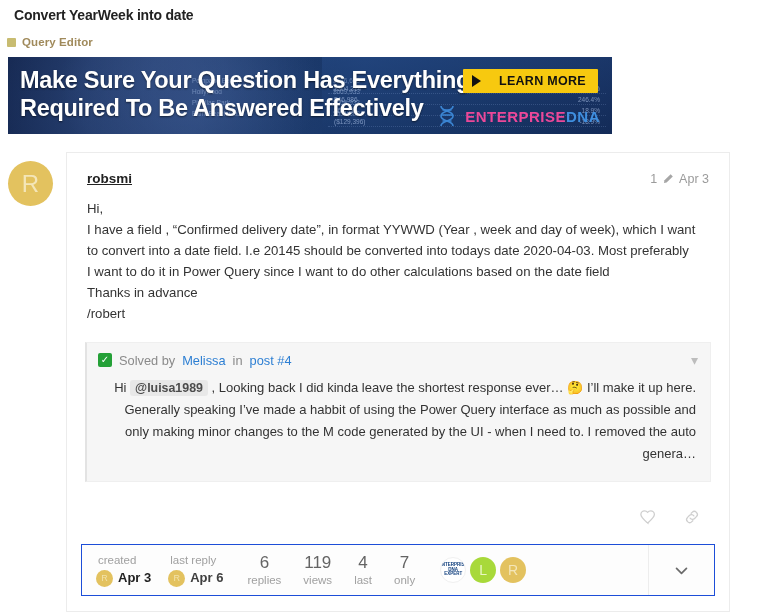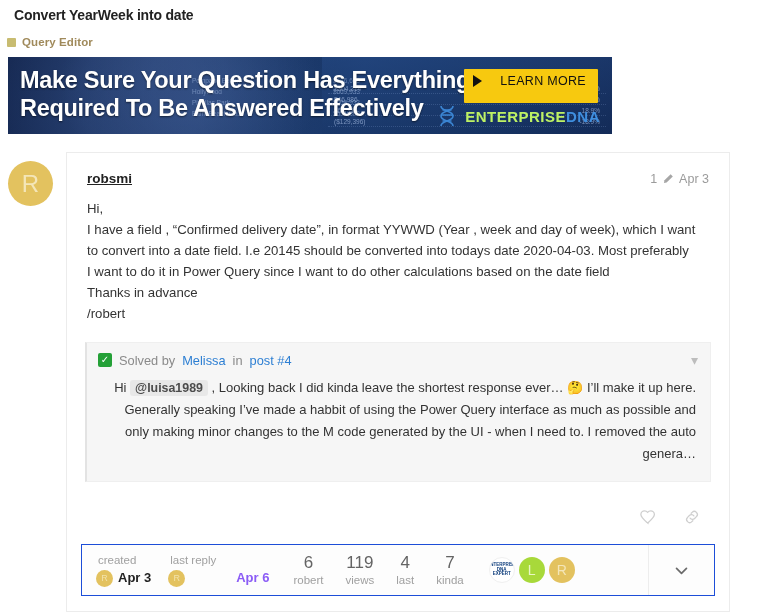--- a/index.html
+++ b/index.html
@@ -66,37 +66,37 @@
   .banner-text {
     position: absolute; left: 12px; top: 9px;
     color: #ffffff; font-weight: bold; font-size: 23.5px;
     line-height: 28px; letter-spacing: -0.3px;
     text-shadow: 0 1px 2px rgba(0,0,0,.55);
     white-space: nowrap;
   }
   .learn-btn {
     position: absolute; right: 14px; top: 12px;
     background: #f7c90f; color: #111;
-    font-weight: normal; font-size: 12.5px; letter-spacing: .3px;
-    padding: 5px 12px 15px 9px;
+    font-weight: bold; font-size: 12.5px; letter-spacing: .3px;
+    padding: 5px 12px 5px 9px;
     display: flex; align-items: center; gap: 18px;
     border-radius: 1px; cursor: pointer;
   }
   .play-tri {
     width: 0; height: 0;
     border-left: 9px solid #111;
     border-top: 6px solid transparent;
     border-bottom: 6px solid transparent;
   }
   .brand {
     position: absolute; right: 12px; bottom: 6px;
     display: flex; align-items: center; gap: 6px;
   }
   .brand-text { font-size: 15px; font-weight: bold; letter-spacing: .5px; }
-  .brand-text .w { color: #bef264; }
+  .brand-text .w { color: #ec4899; }
   .brand-text .b { color: #3f8fe0; }
   .dna { opacity: .9; }
 
   
   .card {
     position: absolute; left: 66px; top: 152px;
     width: 664px; min-height: 460px;
     background: #ffffff;
     border: 1px solid #ececec;
     border-top: 1px solid #ececec;
@@ -183,21 +183,21 @@
   .stat .num { font-size: 17px; color: #646464; font-weight: normal; }
   .date-stat { align-items: flex-start; padding: 0 13px 0 4px; }
   .date-stat .top { font-size: 11.5px; color: #a0a0a0; padding-left: 2px; }
   .date-row { display: flex; align-items: center; gap: 5px; margin-top: 2px; }
   .mini-av {
     width: 17px; height: 17px; border-radius: 50%; background: #e3c25f;
     color: #f2e3ab; font-size: 9px;
     display: flex; align-items: center; justify-content: center;
   }
   .date-txt { font-size: 13px; font-weight: bold; color: #222; }
-  .date-txt.link { color: #8b5cf6; margin-left: 46px; }
+  .date-txt.link { color: #404040; }
   .parts { display: flex; align-items: center; gap: 4px; padding-left: 14px; }
   .pav {
     width: 26px; height: 26px; border-radius: 50%;
     display: flex; align-items: center; justify-content: center;
     font-size: 14px;
   }
   .pav.logo { background: #ffffff; border: 1px solid #f0f0f0; overflow: hidden; position: relative; }
   .pav.green { background: #a8d93a; color: #e9f7c4; }
   .pav.gold { background: #e3c25f; color: #f4e6b8; }
   .logo-mark { font-size: 4.5px; font-weight: bold; color: #0a3a7a; text-align:center; line-height:1.1; }
@@ -356,33 +356,33 @@
         <div class="stat date-stat">
           <span class="top">last reply</span>
           <span class="date-row">
             <span class="mini-av">R</span>
             <span class="date-txt link">Apr 6</span>
           </span>
         </div>
 
         <div class="stat">
           <span class="num">6</span>
-          <span class="bot">robert</span>
+          <span class="bot">replies</span>
         </div>
         <div class="stat">
           <span class="num">119</span>
           <span class="bot">views</span>
         </div>
         <div class="stat">
           <span class="num">4</span>
           <span class="bot">last</span>
         </div>
         <div class="stat">
           <span class="num">7</span>
-          <span class="bot">kinda</span>
+          <span class="bot">only</span>
         </div>
 
         <div class="parts">
           <span class="pav logo">
             <span class="logo-mark">ENTERPRISE DNA EXPERT</span>
           </span>
           <span class="pav green">L</span>
           <span class="pav gold">R</span>
         </div>
       </div>

